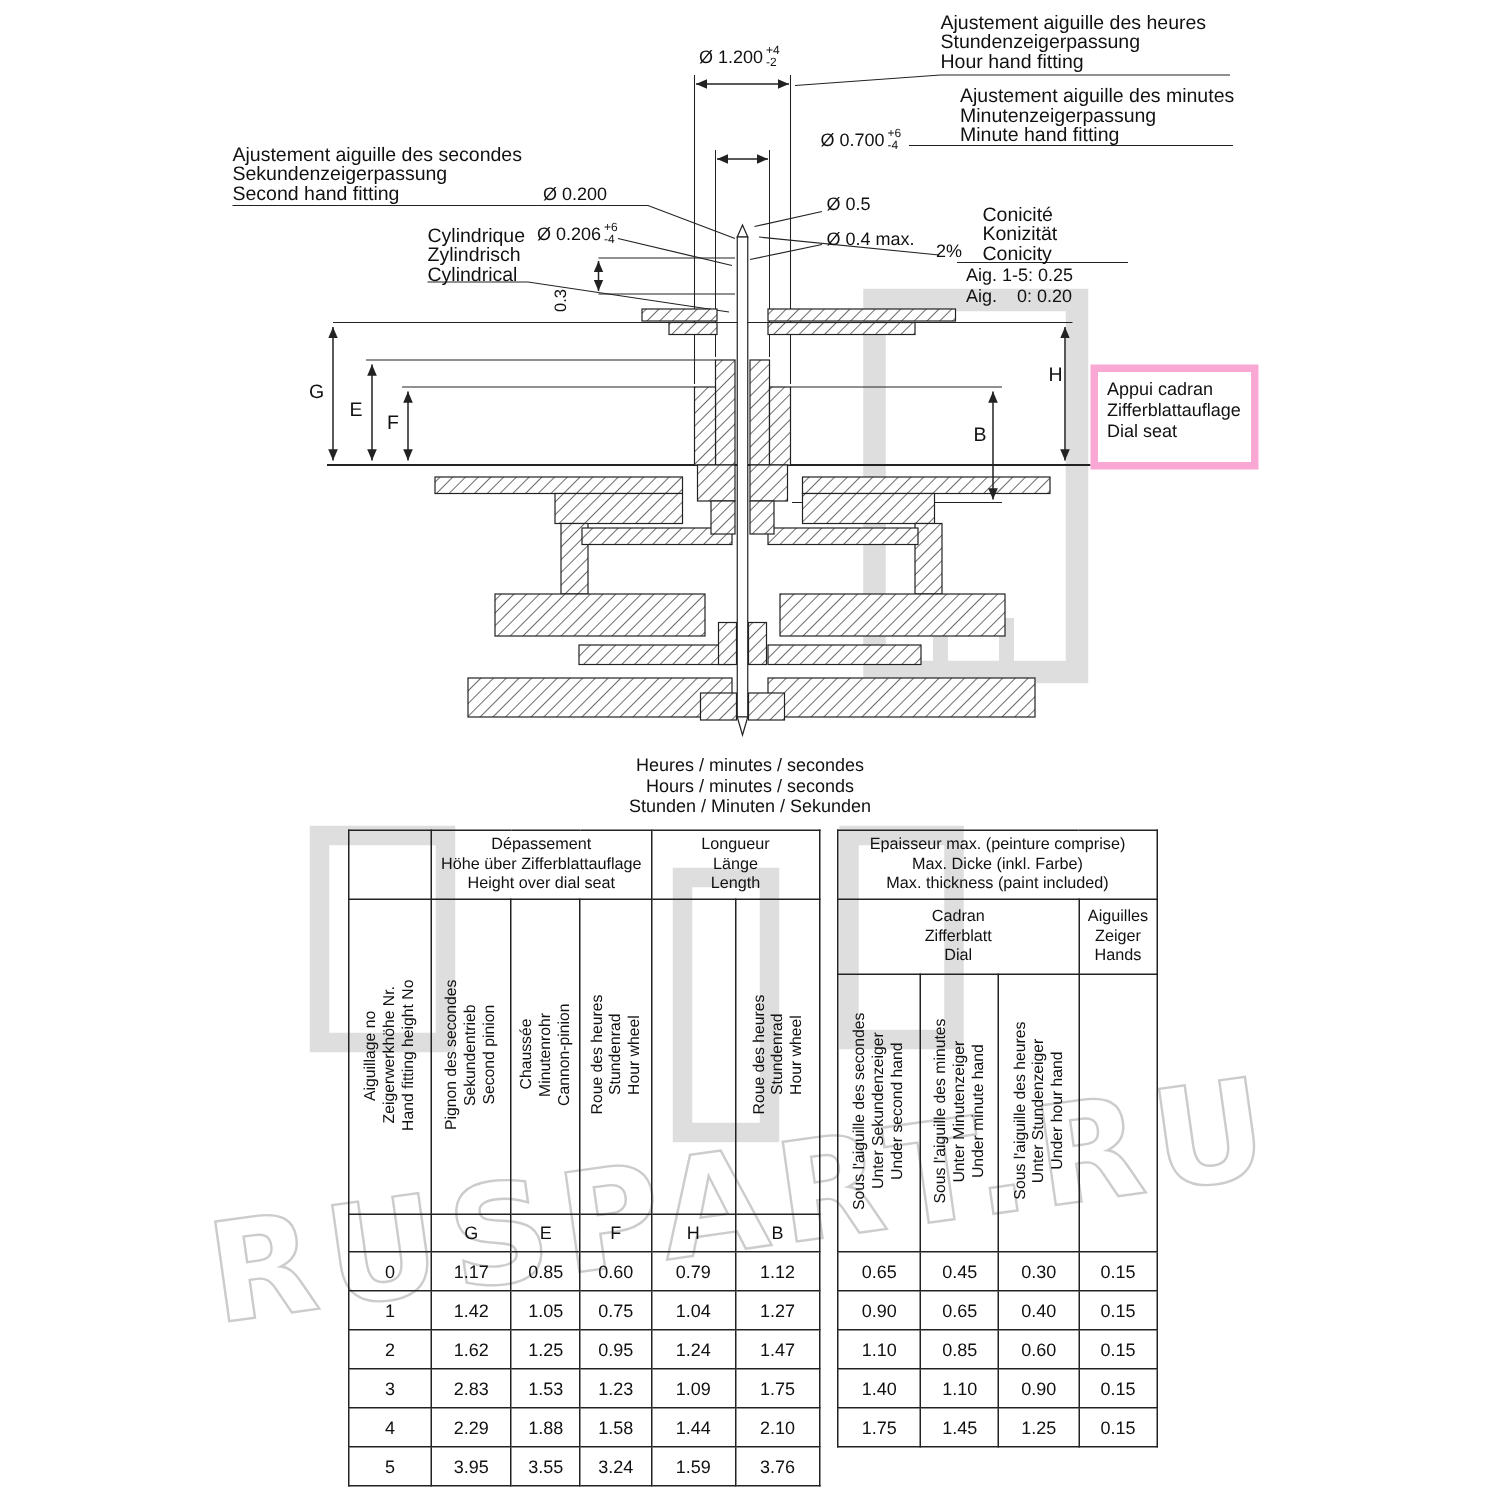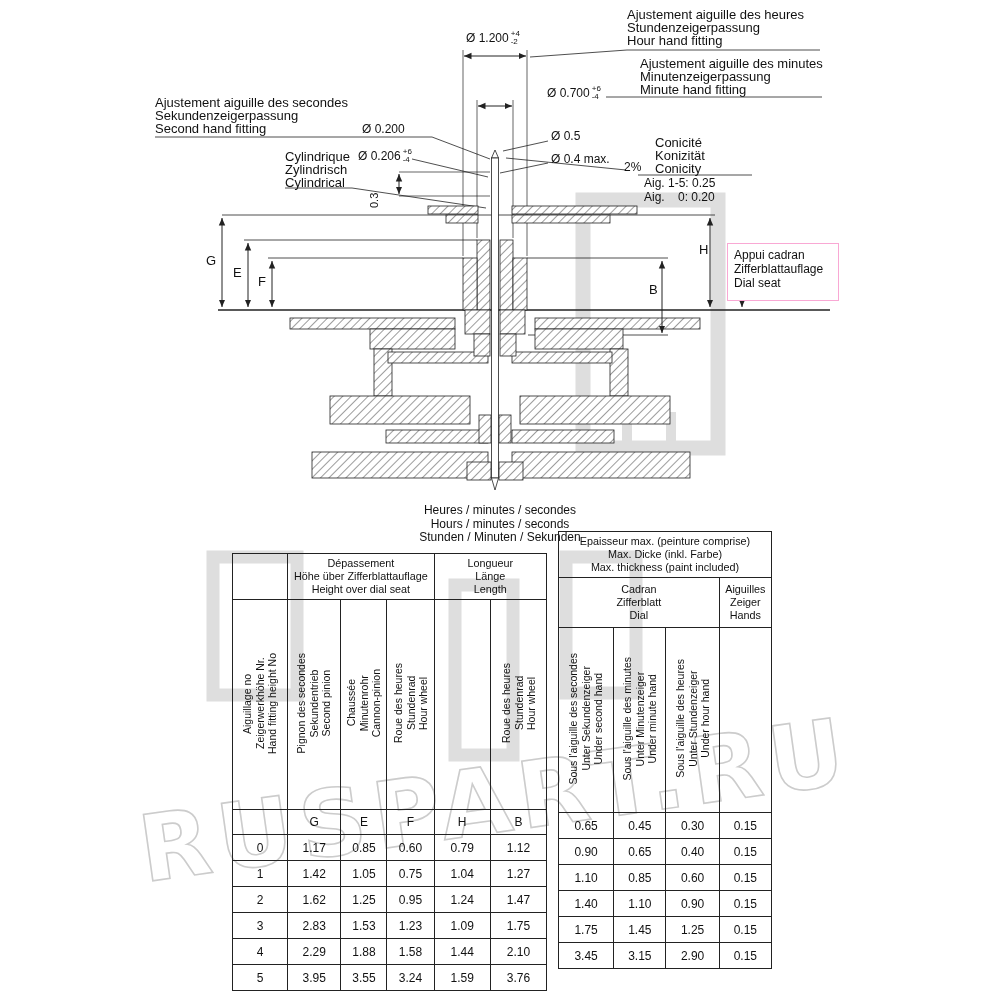--- a/index.html
+++ b/index.html
@@ -11,21 +11,21 @@
     fill:none;stroke:#cccccc;stroke-width:1.6px;letter-spacing:8px}
   .drawing{position:absolute;left:0;top:0;width:1000px;height:555px;z-index:2}
   .drawing > svg{position:absolute;left:0;top:0}
   .ann{position:absolute;font-size:13px;line-height:13px;white-space:nowrap}
   .dim{position:absolute;font-size:12px;line-height:12px;white-space:nowrap;display:flex;align-items:center}
   .tol{display:inline-flex;flex-direction:column;font-size:8px;line-height:8px;margin-left:2px}
   .tol i{font-style:normal}
   .dletter{position:absolute;font-size:13px;line-height:13px}
   .rot{position:absolute;font-size:11px;transform:rotate(-90deg);transform-origin:left bottom;white-space:nowrap}
   .ws-pre{white-space:pre}
-  .appui{position:absolute;left:727px;top:243px;width:112px;height:58px;border:1px solid #f9a8d4;
+  .appui{position:absolute;left:727px;top:243px;width:112px;height:70px;border:5px solid #f9a8d4;
     padding:4px 6px;font-size:12px;line-height:14px;background:#fff;z-index:3}
   .caption{position:absolute;left:330px;top:504px;width:340px;text-align:center;
     font-size:12px;line-height:13.5px;z-index:2}
   table.tbl{position:absolute;border-collapse:collapse;table-layout:fixed;z-index:2;
     font-size:12px;background:transparent}
   .tbl td{border:1px solid #222;text-align:center;vertical-align:middle;padding:1px;background:transparent}
   .gh{font-size:10.8px;line-height:13px;white-space:nowrap}
   .vcell{vertical-align:bottom;padding-bottom:4px}
   .vert{writing-mode:vertical-rl;transform:rotate(180deg);font-size:10.5px;line-height:12.5px;
     white-space:nowrap;display:inline-block}
@@ -342,21 +342,21 @@
       <td class="num">5</td>
       <td class="num">3.95</td>
       <td class="num">3.55</td>
       <td class="num">3.24</td>
       <td class="num">1.59</td>
       <td class="num">3.76</td>
     </tr>
   </tbody>
     </table>
 
-  <table class="tbl" style="left:558px;top:531px;width:214px">
+  <table class="tbl" style="left:558px;top:553px;width:214px">
     <colgroup>
       <col style="width:55px">
         <col style="width:52px">
         <col style="width:53px">
         <col style="width:52px">
     </colgroup>
     <tbody>
         <tr style="height:46px">
       <td colspan="4" class="gh">
         <div>Epaisseur max. (peinture comprise)</div>
@@ -423,22 +423,16 @@
       <td class="num">1.10</td>
       <td class="num">0.90</td>
       <td class="num">0.15</td>
     </tr>
     <tr style="height:26px">
       <td class="num">1.75</td>
       <td class="num">1.45</td>
       <td class="num">1.25</td>
       <td class="num">0.15</td>
     </tr>
-    <tr style="height:26px">
-      <td class="num">3.45</td>
-      <td class="num">3.15</td>
-      <td class="num">2.90</td>
-      <td class="num">0.15</td>
-    </tr>
   </tbody>
     </table>
 
 </div>
 
 </body></html>

